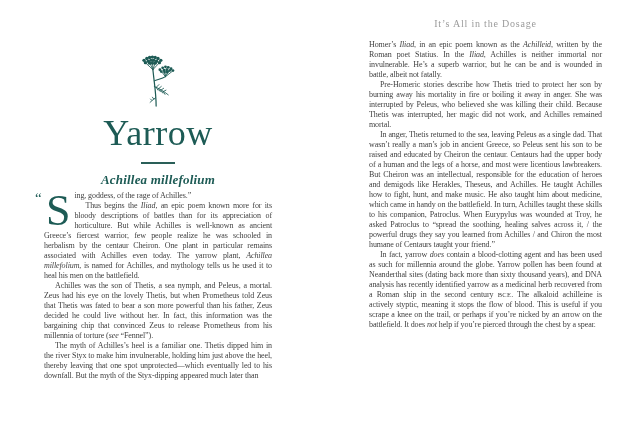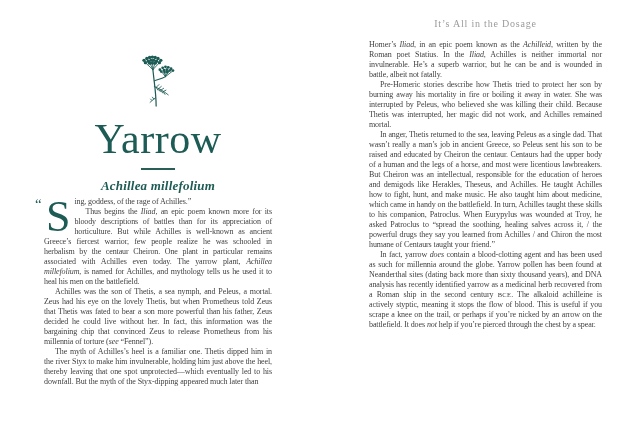--- a/index.html
+++ b/index.html
@@ -4,22 +4,22 @@
 <style>
   html,body{margin:0;padding:0;background:#e8e8e8;}
   .canvas{
     position:relative;width:640px;height:426px;background:#ffffff;
     overflow:hidden;font-family:"Liberation Serif",serif;
   }
   
   .page-left{position:absolute;left:44px;top:51px;width:228px;}
   .illo{display:block;margin:0 auto 2px auto;}
   .title{
-    color:#1d5b55;font-size:42px;line-height:40px;text-align:center;
-    font-weight:normal;letter-spacing:.5px;margin:12px 0 0 0;
+    color:#1d5b55;font-size:36px;line-height:40px;text-align:center;
+    font-weight:normal;letter-spacing:.5px;margin:6px 0 0 0;
   }
   .rule{width:34px;height:2px;background:#2a5f58;margin:9px auto 8px auto;}
   .species{
     color:#1d5b55;font-size:13px;font-style:italic;font-weight:bold;
     text-align:center;letter-spacing:.2px;margin:0;
   }
   .body-text{
     margin-top:3px;font-size:8px;line-height:10px;color:#3f3f3f;
     text-align:justify;letter-spacing:-.1px;
   }
@@ -129,20 +129,20 @@
         <span class="dc-letter">S</span>
       </span>
       <span><p class="">ing, goddess, of the rage of Achilles.”</p><p class="indent">Thus begins the <i>Iliad</i>, an epic poem known more for its bloody descriptions of battles than for its appreciation of horticulture. But while Achilles is well-known as ancient Greece’s fiercest warrior, few people realize he was schooled in herbalism by the centaur Cheiron. One plant in particular remains associated with Achilles even today. The yarrow plant, <i>Achillea millefolium</i>, is named for Achilles, and mythology tells us he used it to heal his men on the battlefield.</p><p class="indent">Achilles was the son of Thetis, a sea nymph, and Peleus, a mortal. Zeus had his eye on the lovely Thetis, but when Prometheus told Zeus that Thetis was fated to bear a son more powerful than his father, Zeus decided he could live without her. In fact, this information was the bargaining chip that convinced Zeus to release Prometheus from his millennia of torture (<i>see</i> “Fennel”).</p><p class="indent">The myth of Achilles’s heel is a familiar one. Thetis dipped him in the river Styx to make him invulnerable, holding him just above the heel, thereby leaving that one spot unprotected—which eventually led to his downfall. But the myth of the Styx-dipping appeared much later than</p></span>
     </div>
   </div>
 
   <div class="page-right">
     <p class="running-header">It’s All in the Dosage</p>
     <div class="body-text">
         <p class="">Homer’s <i>Iliad</i>, in an epic poem known as the <i>Achilleid</i>, written by the Roman poet Statius. In the <i>Iliad</i>, Achilles is neither immortal nor invulnerable. He’s a superb warrior, but he can be and is wounded in battle, albeit not fatally.</p>
-        <p class="indent">Pre-Homeric stories describe how Thetis tried to protect her son by burning away his mortality in fire or boiling it away in water. She was interrupted by Peleus, who believed she was killing their child. Because Thetis was interrupted, her magic did not work, and Achilles remained mortal.</p>
+        <p class="indent">Pre-Homeric stories describe how Thetis tried to protect her son by burning away his mortality in fire or boiling it away in anger. She was interrupted by Peleus, who believed she was killing their child. Because Thetis was interrupted, her magic did not work, and Achilles remained mortal.</p>
         <p class="indent">In anger, Thetis returned to the sea, leaving Peleus as a single dad. That wasn’t really a man’s job in ancient Greece, so Peleus sent his son to be raised and educated by Cheiron the centaur. Centaurs had the upper body of a human and the legs of a horse, and most were licentious lawbreakers. But Cheiron was an intellectual, responsible for the education of heroes and demigods like Herakles, Theseus, and Achilles. He taught Achilles how to fight, hunt, and make music. He also taught him about medicine, which came in handy on the battlefield. In turn, Achilles taught these skills to his companion, Patroclus. When Eurypylus was wounded at Troy, he asked Patroclus to “spread the soothing, healing salves across it, / the powerful drugs they say you learned from Achilles / and Chiron the most humane of Centaurs taught your friend.”</p>
         <p class="indent">In fact, yarrow <i>does</i> contain a blood-clotting agent and has been used as such for millennia around the globe. Yarrow pollen has been found at Neanderthal sites (dating back more than sixty thousand years), and DNA analysis has recently identified yarrow as a medicinal herb recovered from a Roman ship in the second century <span class="sc">bce</span>. The alkaloid achilleine is actively styptic, meaning it stops the flow of blood. This is useful if you scrape a knee on the trail, or perhaps if you’re nicked by an arrow on the battlefield. It does <i>not</i> help if you’re pierced through the chest by a spear.</p>
       </div>
   </div>
 
 
 </div>
 
 </body></html>

